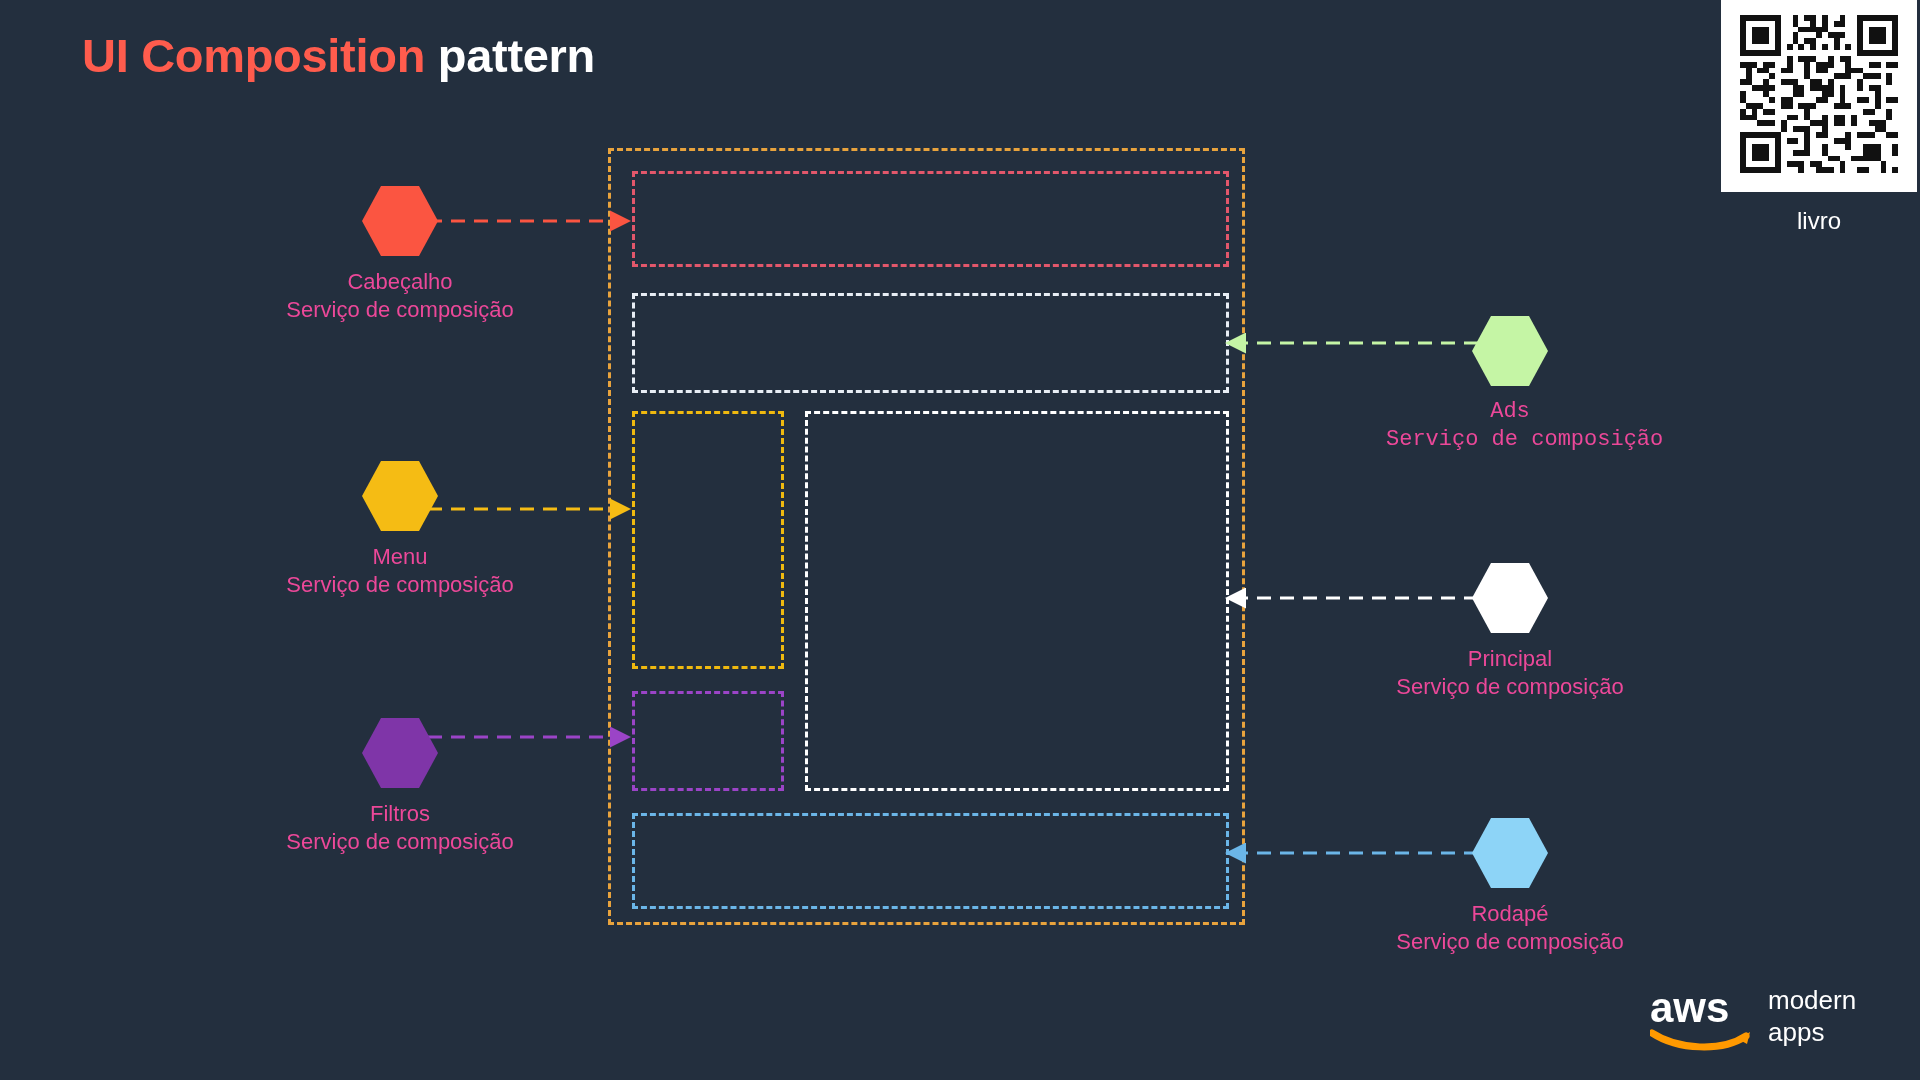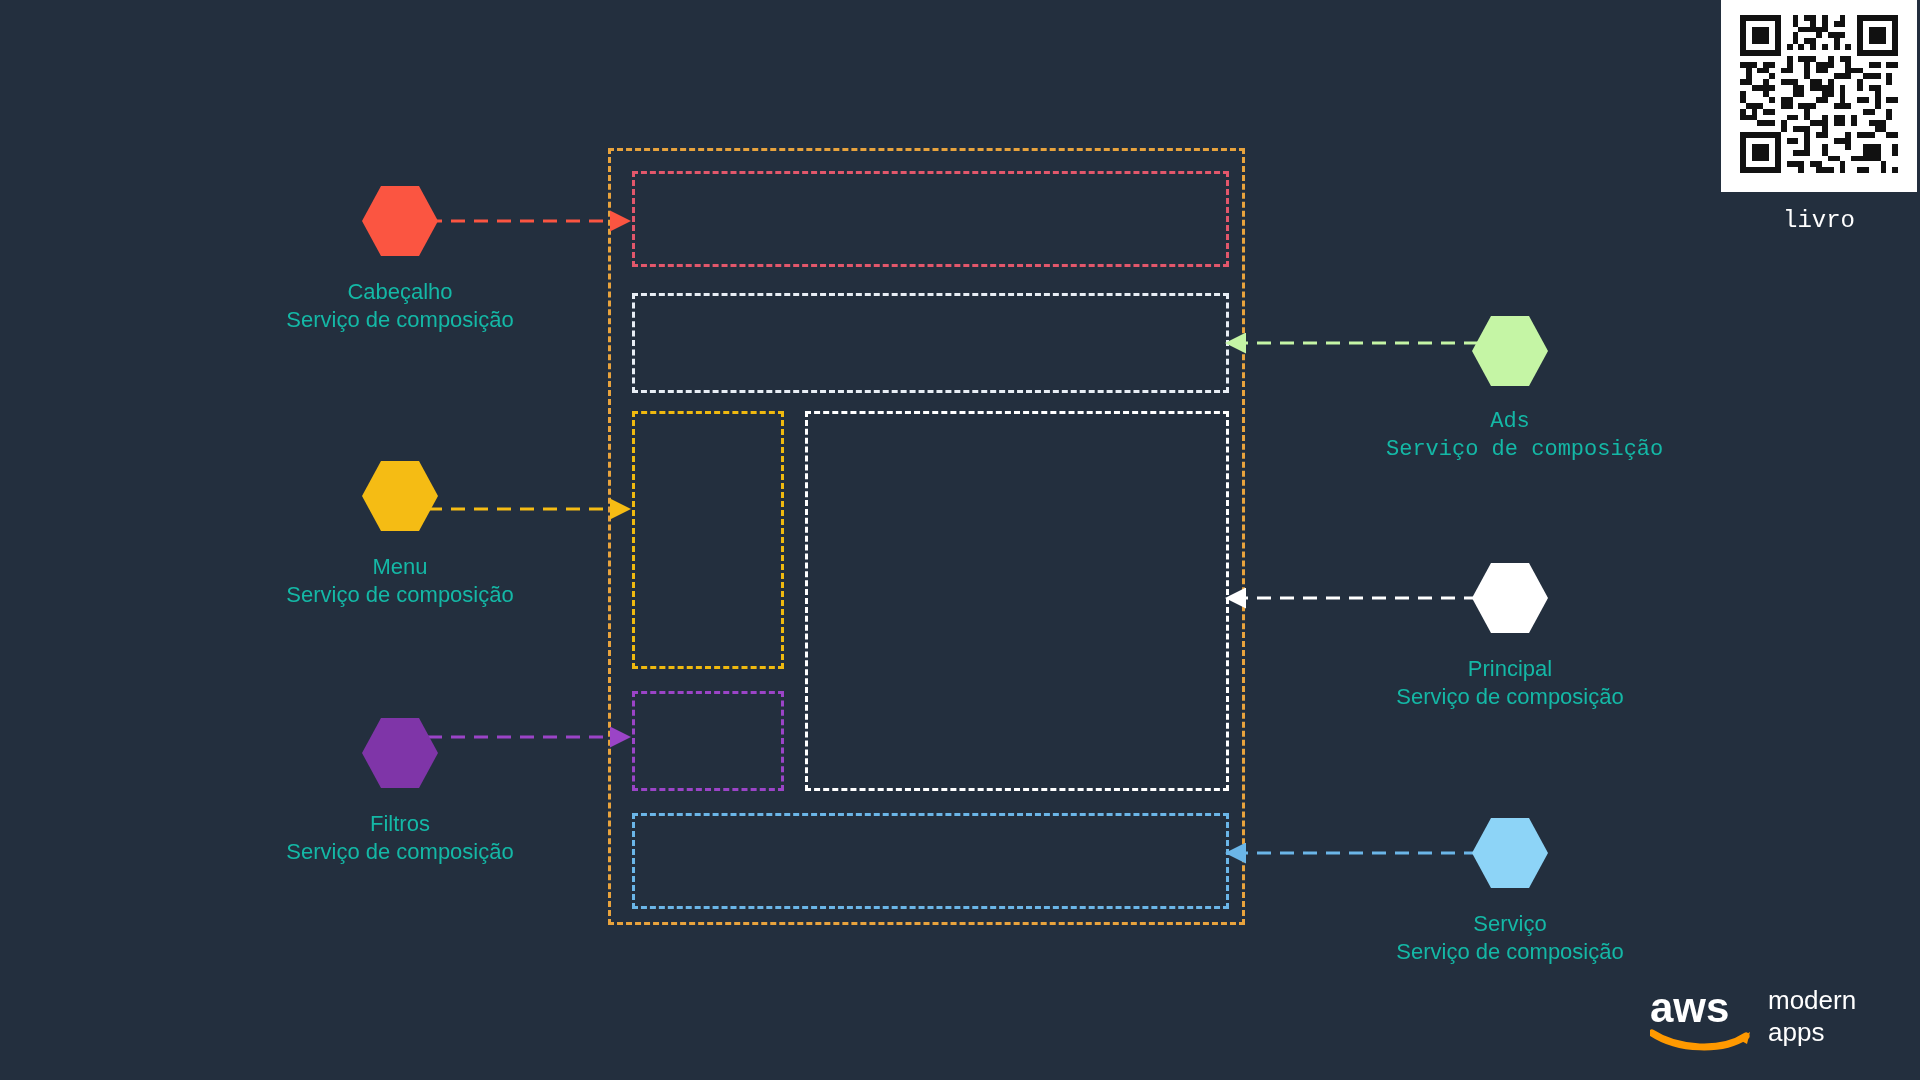--- a/index.html
+++ b/index.html
@@ -36,21 +36,20 @@
     display: flex; align-items: center; justify-content: center;
   }
   #qr-card svg { display: block; }
   #qr-label {
     position: absolute;
     left: 1721px; top: 207px;
     width: 196px;
     text-align: center;
     color: #ffffff;
     font-size: 24px;
-    font-family: Liberation Mono, monospace;
   }
 
   
   #frame {
     position: absolute;
     left: 608px; top: 148px;
     width: 637px; height: 777px;
     border: 3px dashed #e8a33d;
   }
   .zone { position: absolute; }
@@ -93,23 +92,23 @@
     width: 1920px; height: 1080px;
     pointer-events: none;
   }
 
   
   .node { position: absolute; }
   .hex {
     display: block;
   }
   .node-label {
-    margin-top: 20px;
+    margin-top: 10px;
     text-align: center;
-    color: #14b8a6;
+    color: #ec4899;
     font-size: 22px;
     line-height: 1.28;
     white-space: nowrap;
   }
   .node-label .ln { display: block; }
 
   
   #copyright {
     position: absolute;
     left: 68px; top: 1043px;
@@ -120,20 +119,24 @@
     position: absolute;
     left: 1650px; top: 978px;
     width: 230px; height: 74px;
   }
 </style>
 </head>
 <body>
 
 <div id="slide">
 
+  <h1 id="title">
+    <span class="accent">UI Composition</span>
+    <span class="plain">pattern</span>
+  </h1>
 
   <div id="qr-card">
     <svg width="170" height="170" viewBox="0 0 29 29" shape-rendering="crispEdges" aria-hidden="true">
       <rect width="29" height="29" fill="#ffffff"></rect>
       <g fill="#111111">
 
         <rect x="1" y="1" width="7" height="1"></rect>
           <rect x="1" y="7" width="7" height="1"></rect>
         <rect x="1" y="1" width="1" height="7"></rect>
           <rect x="7" y="1" width="1" height="7"></rect>
@@ -346,21 +349,21 @@
       <span class="ln">Principal</span>
       <span class="ln">Serviço de composição</span>
     </div>
   </div>
 
   <div class="node" style="left:1386px; top:816px; width:248px;">
     <svg class="hex" width="248" height="74" viewBox="0 0 248 74">
       <polygon points="105,2 143,2 162,37 143,72 105,72 86,37" fill="#8dd4f7"></polygon>
     </svg>
     <div class="node-label">
-      <span class="ln">Serviço</span>
+      <span class="ln">Rodapé</span>
       <span class="ln">Serviço de composição</span>
     </div>
   </div>
 
 
   <svg id="aws-logo" viewBox="0 0 230 74">
     <text x="0" y="44" font-family="Liberation Sans, sans-serif" font-size="42" font-weight="bold" fill="#ffffff">aws</text>
     <path d="M2,55 C28,72 72,74 96,58" stroke="#ff9900" stroke-width="7" fill="none" stroke-linecap="round"></path>
     <path d="M88,61 L100,54 L97,66 z" fill="#ff9900"></path>
     <text x="118" y="31" font-family="Liberation Sans, sans-serif" font-size="26" fill="#ffffff">modern</text>

